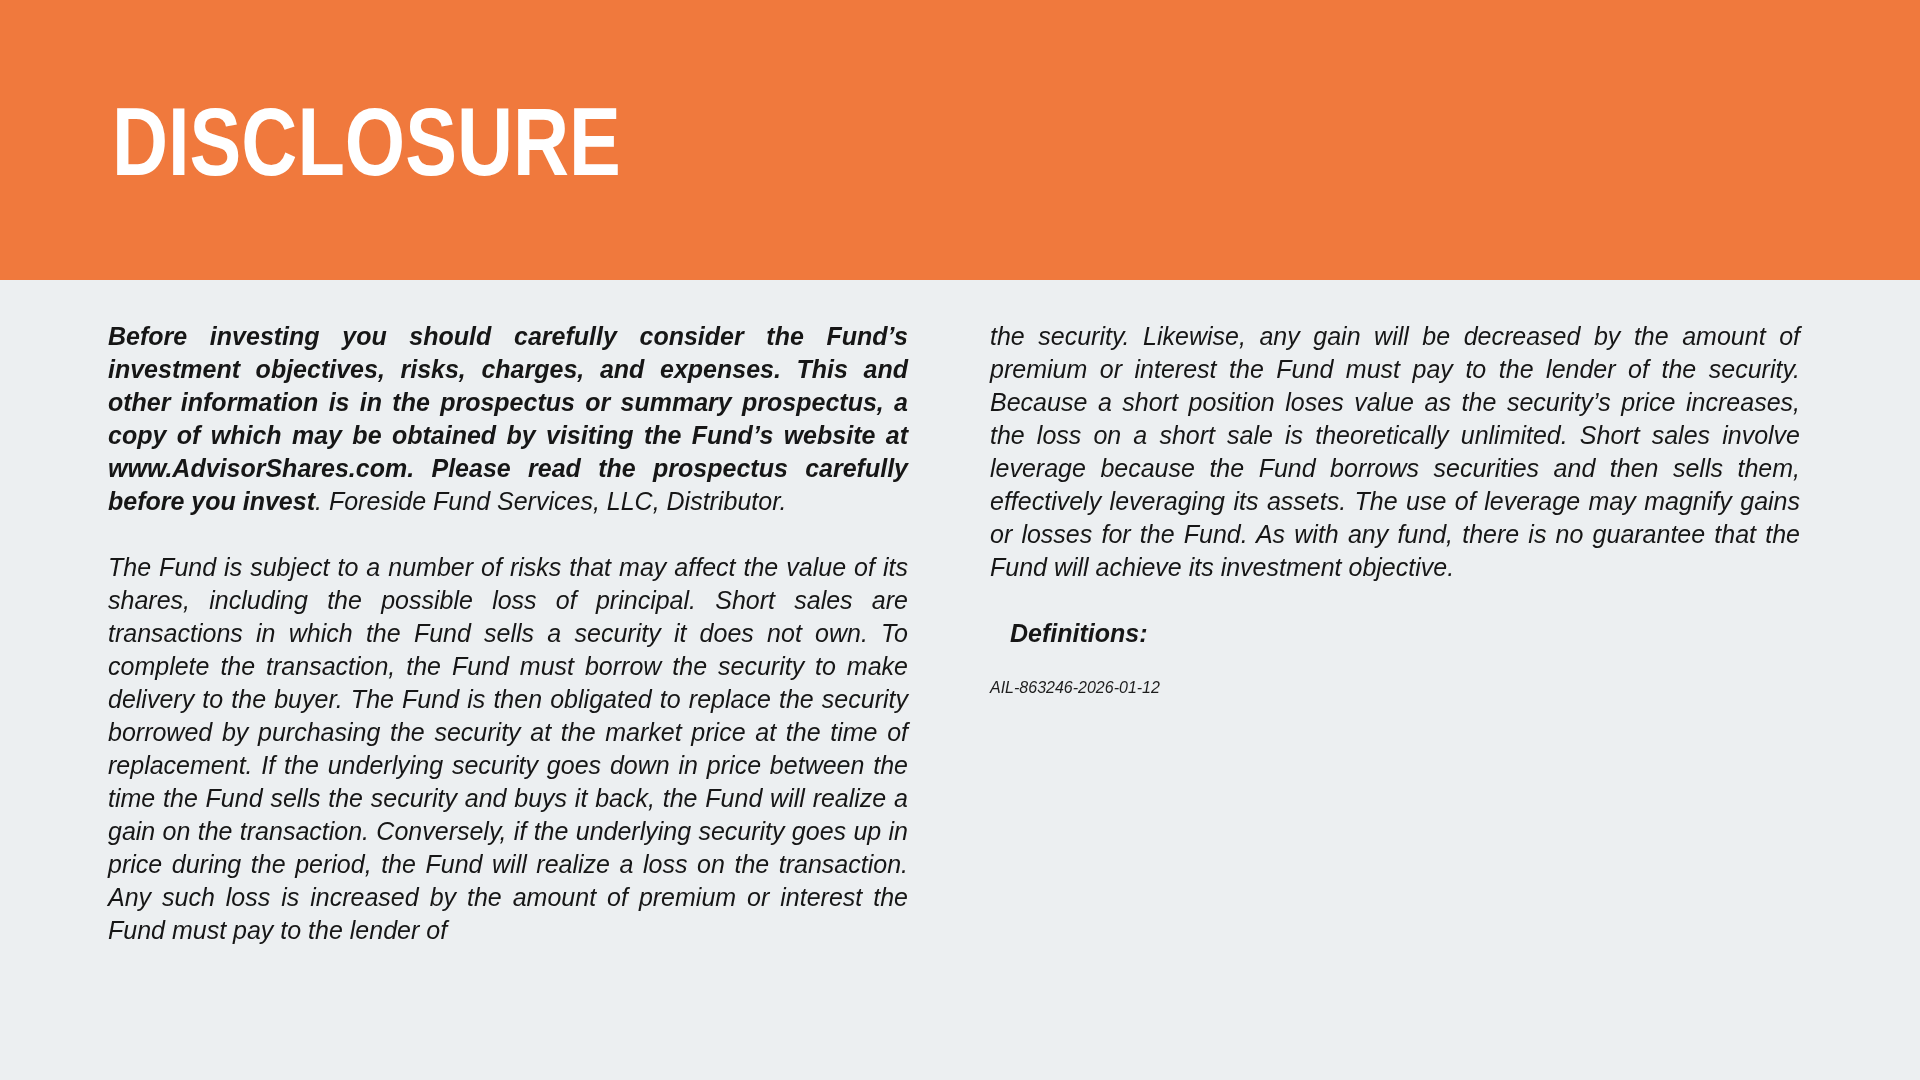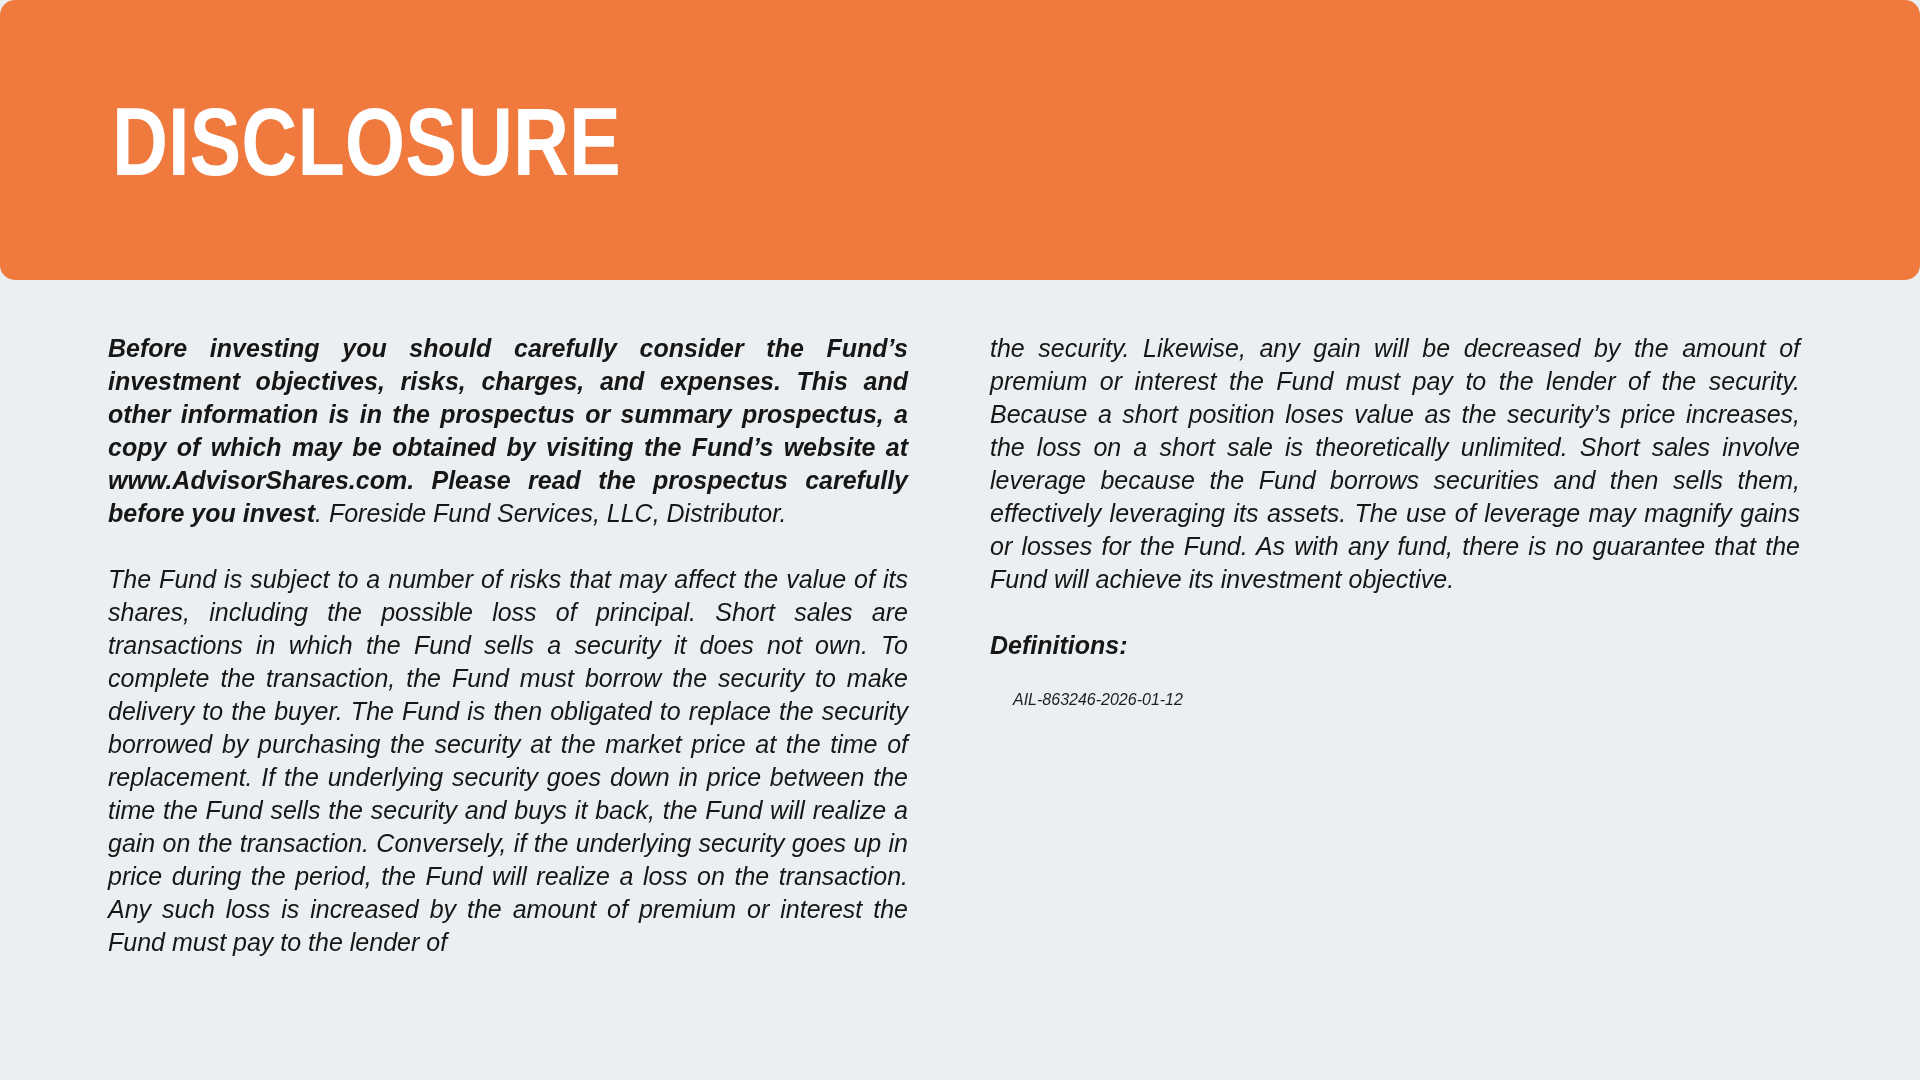--- a/index.html
+++ b/index.html
@@ -12,21 +12,20 @@
   .slide {
     position: relative;
     width: 1920px; height: 1080px;
     background: #ECEFF1;
   }
   .header-banner {
     position: absolute;
     top: 0; left: 0;
     width: 1920px; height: 280px;
     background: #F0793D;
-    border-radius: 15px;
   }
   .page-title {
     position: absolute;
     left: 112px; top: 93px;
     font-size: 97px;
     font-weight: 800;
     line-height: 1;
     color: #FFFFFF;
     letter-spacing: 0px;
     transform: scaleX(0.80);
@@ -42,35 +41,35 @@
     position: absolute;
     top: 0;
     font-style: italic;
     font-size: 25px;
     line-height: 33px;
     color: #161616;
     text-align: justify;
   }
   .column-left  { left: 108px;  width: 800px; }
   .column-right { left: 990px; width: 810px; }
-  .column p { margin: 12px 0 33px 0; }
+  .column p { margin: 0 0 33px 0; }
   .bold-run { font-weight: bold; }
   .definitions-heading {
     font-weight: bold;
     text-align: left;
+    margin-left: 20px;
   }
   .definition-paragraph { margin-top: 0; }
   .doc-code {
     margin-top: 28px;
     font-size: 16px;
     line-height: 20px;
     font-style: italic;
     color: #1d1d1d;
     text-align: left;
-    margin-left: 23px;
   }
 </style>
 </head>
 <body>
 
 <div class="slide">
 
   <div class="header-banner">
     <div class="page-title">DISCLOSURE</div>
   </div>

